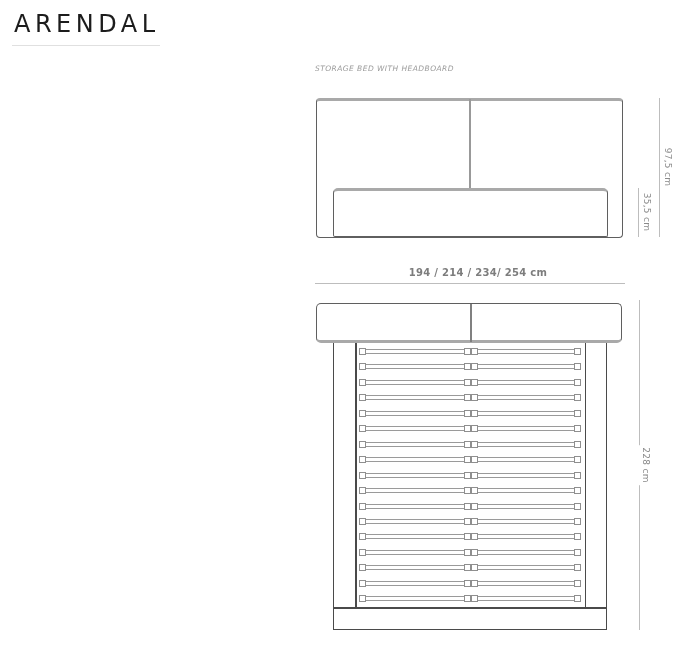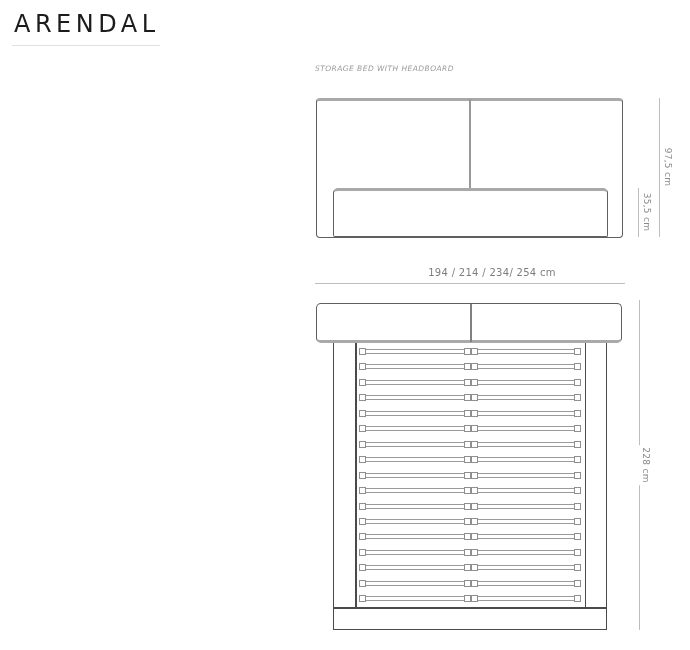--- a/index.html
+++ b/index.html
@@ -114,21 +114,21 @@
     <div class="fv-split"></div>
     <div class="fv-frame"></div>
 
     <div class="vline" style="left:659px;top:98px;height:139px;"></div>
     <div class="dim-label" style="left:668px;top:167px;">97,5 cm</div>
 
     <div class="vline" style="left:638px;top:188px;height:49px;"></div>
     <div class="dim-label" style="left:647px;top:212px;">35,5 cm</div>
   </div>
 
-  <div class="dim-label horiz" style="left:492px;top:272px;">194 / 214 / 234/ 254 cm</div>
+  <div class="dim-label horiz" style="left:478px;top:272px;font-weight:bold;">194 / 214 / 234/ 254 cm</div>
   <div class="hline" style="left:315px;top:283px;width:310px;"></div>
 
   <div>
     <div class="tv-frame"></div>
     <div class="tv-rail-inner left"></div>
     <div class="tv-rail-inner right"></div>
     <div class="tv-foot-line"></div>
 
     <div class="slat-area" id="slat-area">
         <div class="slat" style="top: 5px;">

